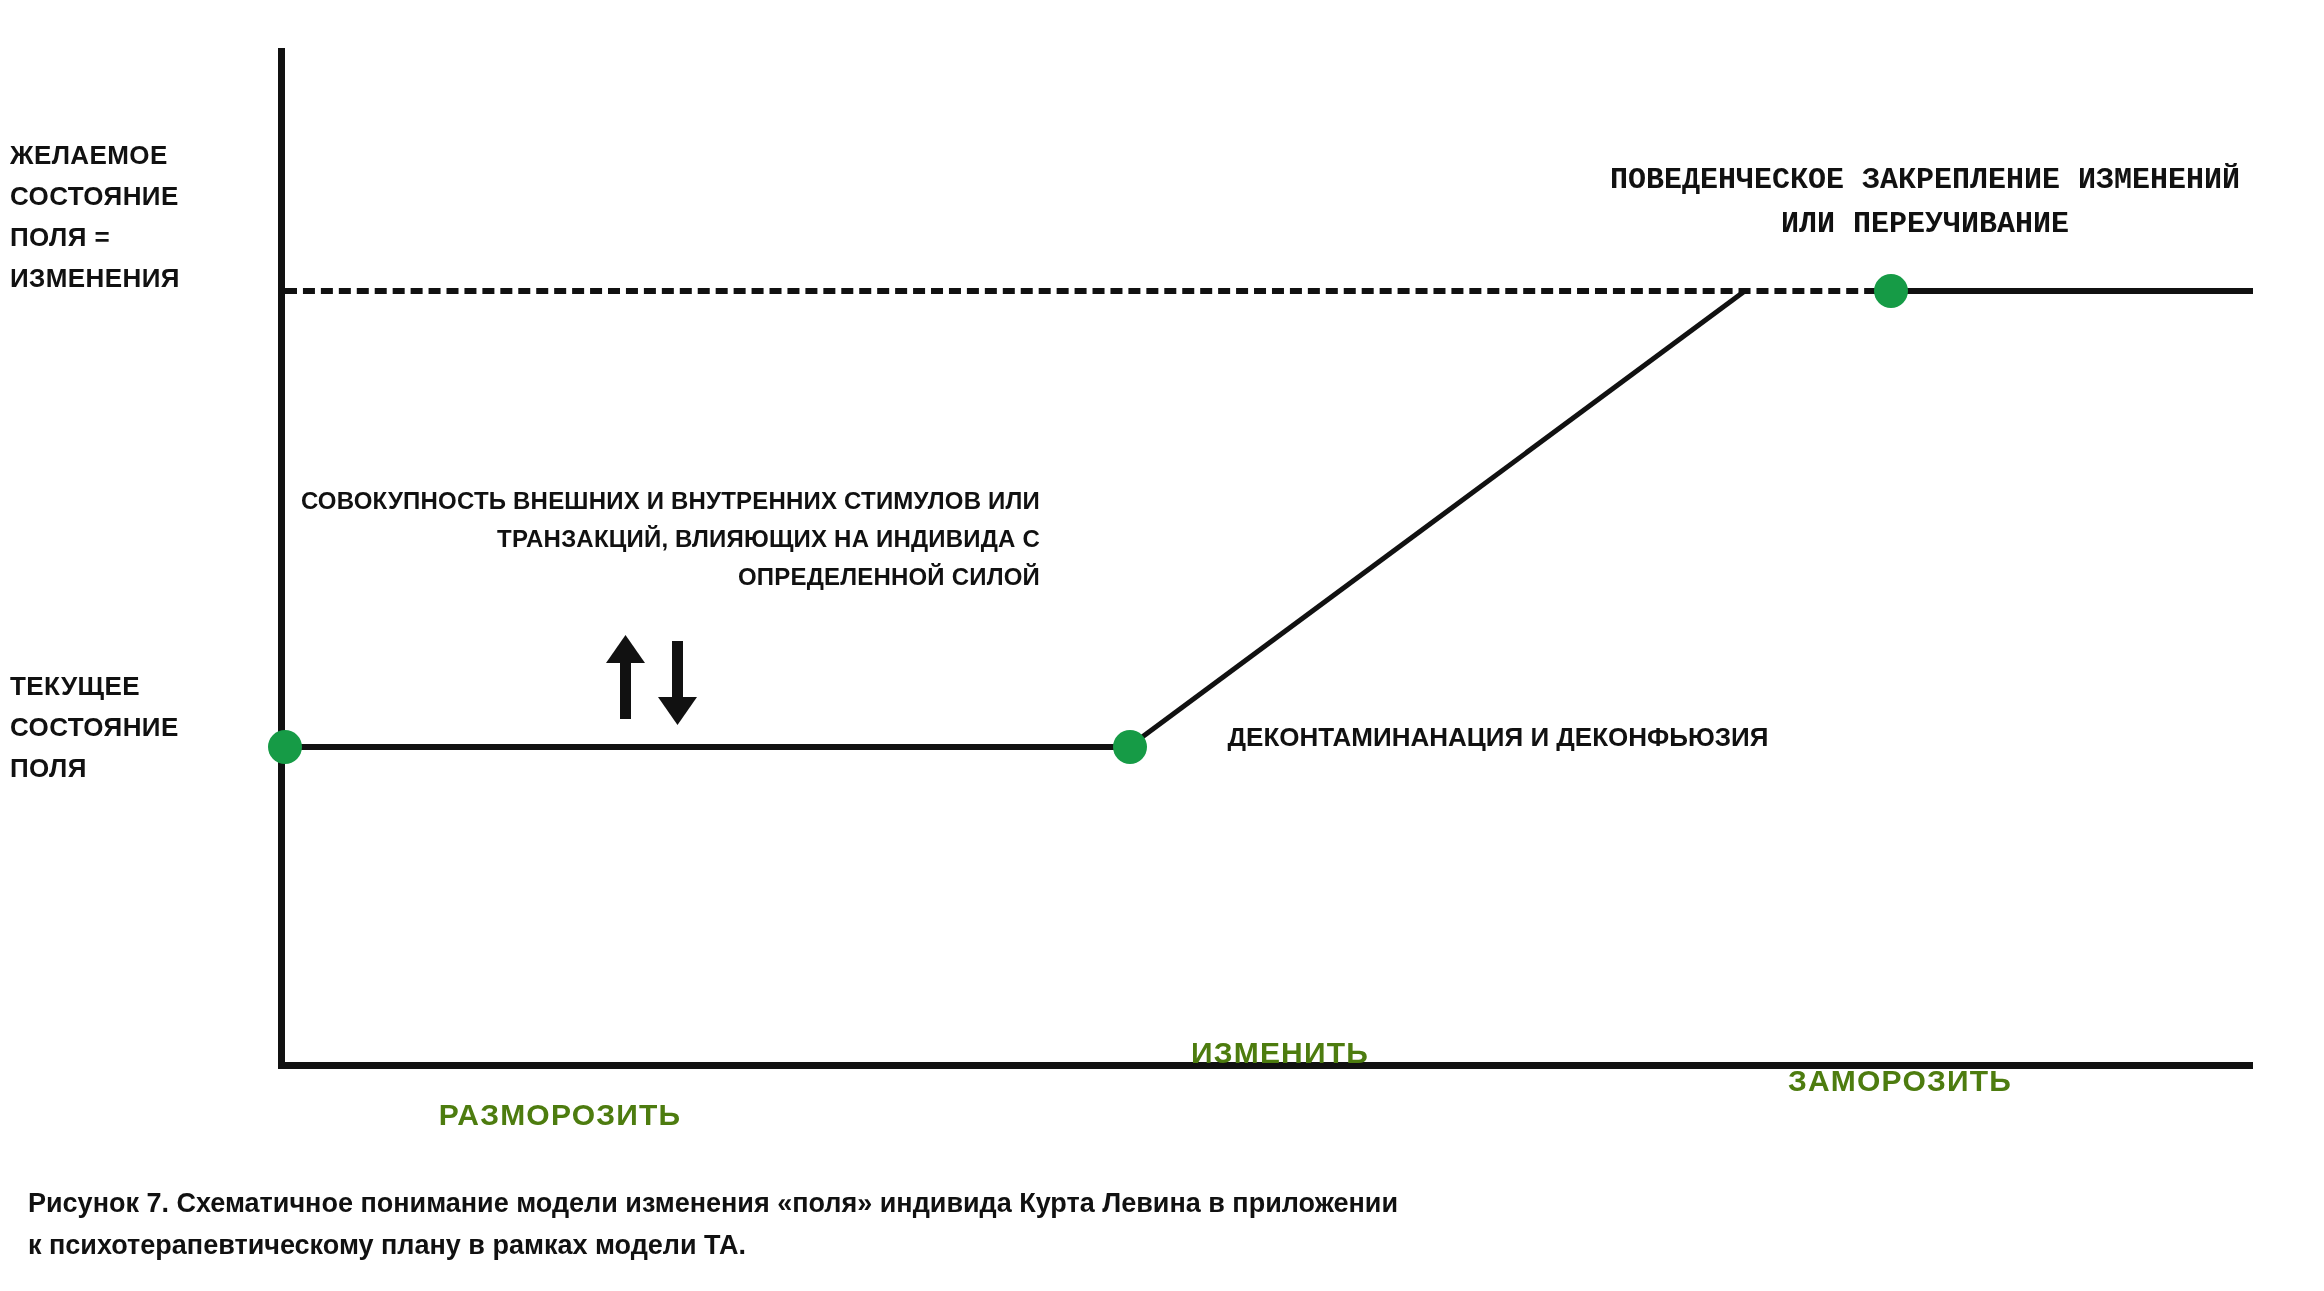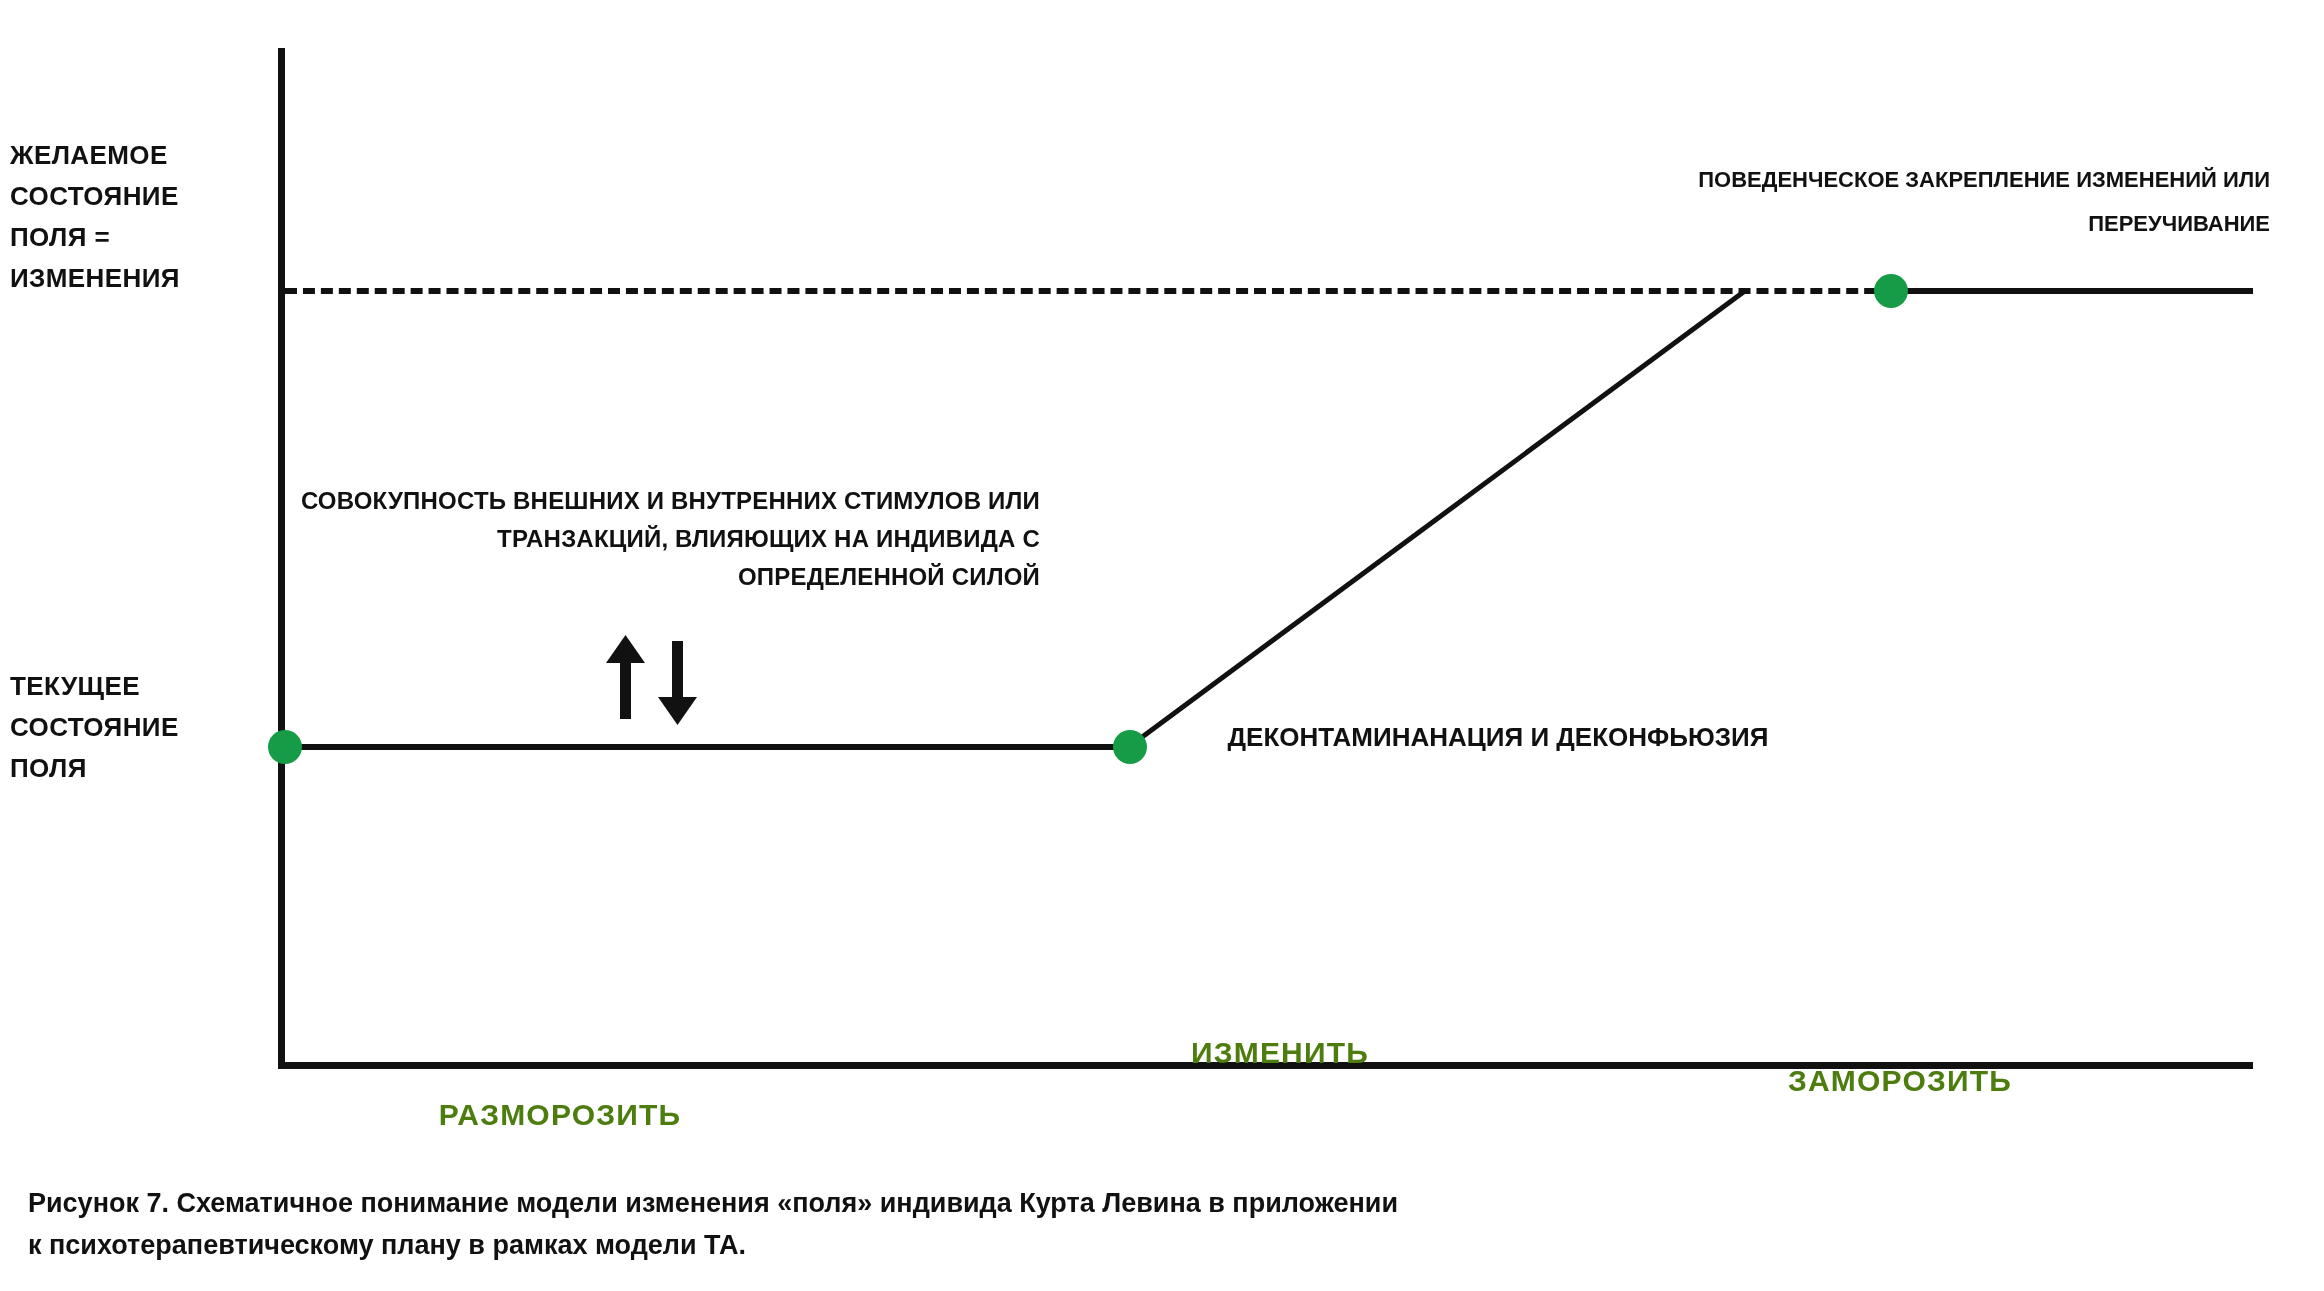--- a/index.html
+++ b/index.html
@@ -126,23 +126,24 @@
     top: 716px;
     width: 640px;
     font-size: 26px;
     line-height: 42px;
     text-align: center;
   }
   #note-behavioral {
     left: 1580px;
     top: 158px;
     width: 690px;
-    font-size: 22px;
+    font-size: 30px;
     line-height: 44px;
-    text-align: right;
+    text-align: center;
+    font-family: Liberation Mono, monospace;
   }
   #note-alliance {
     left: 338px;
     top: 908px;
     width: 560px;
     font-size: 30px;
     line-height: 44px;
     text-align: left;
   }
 

